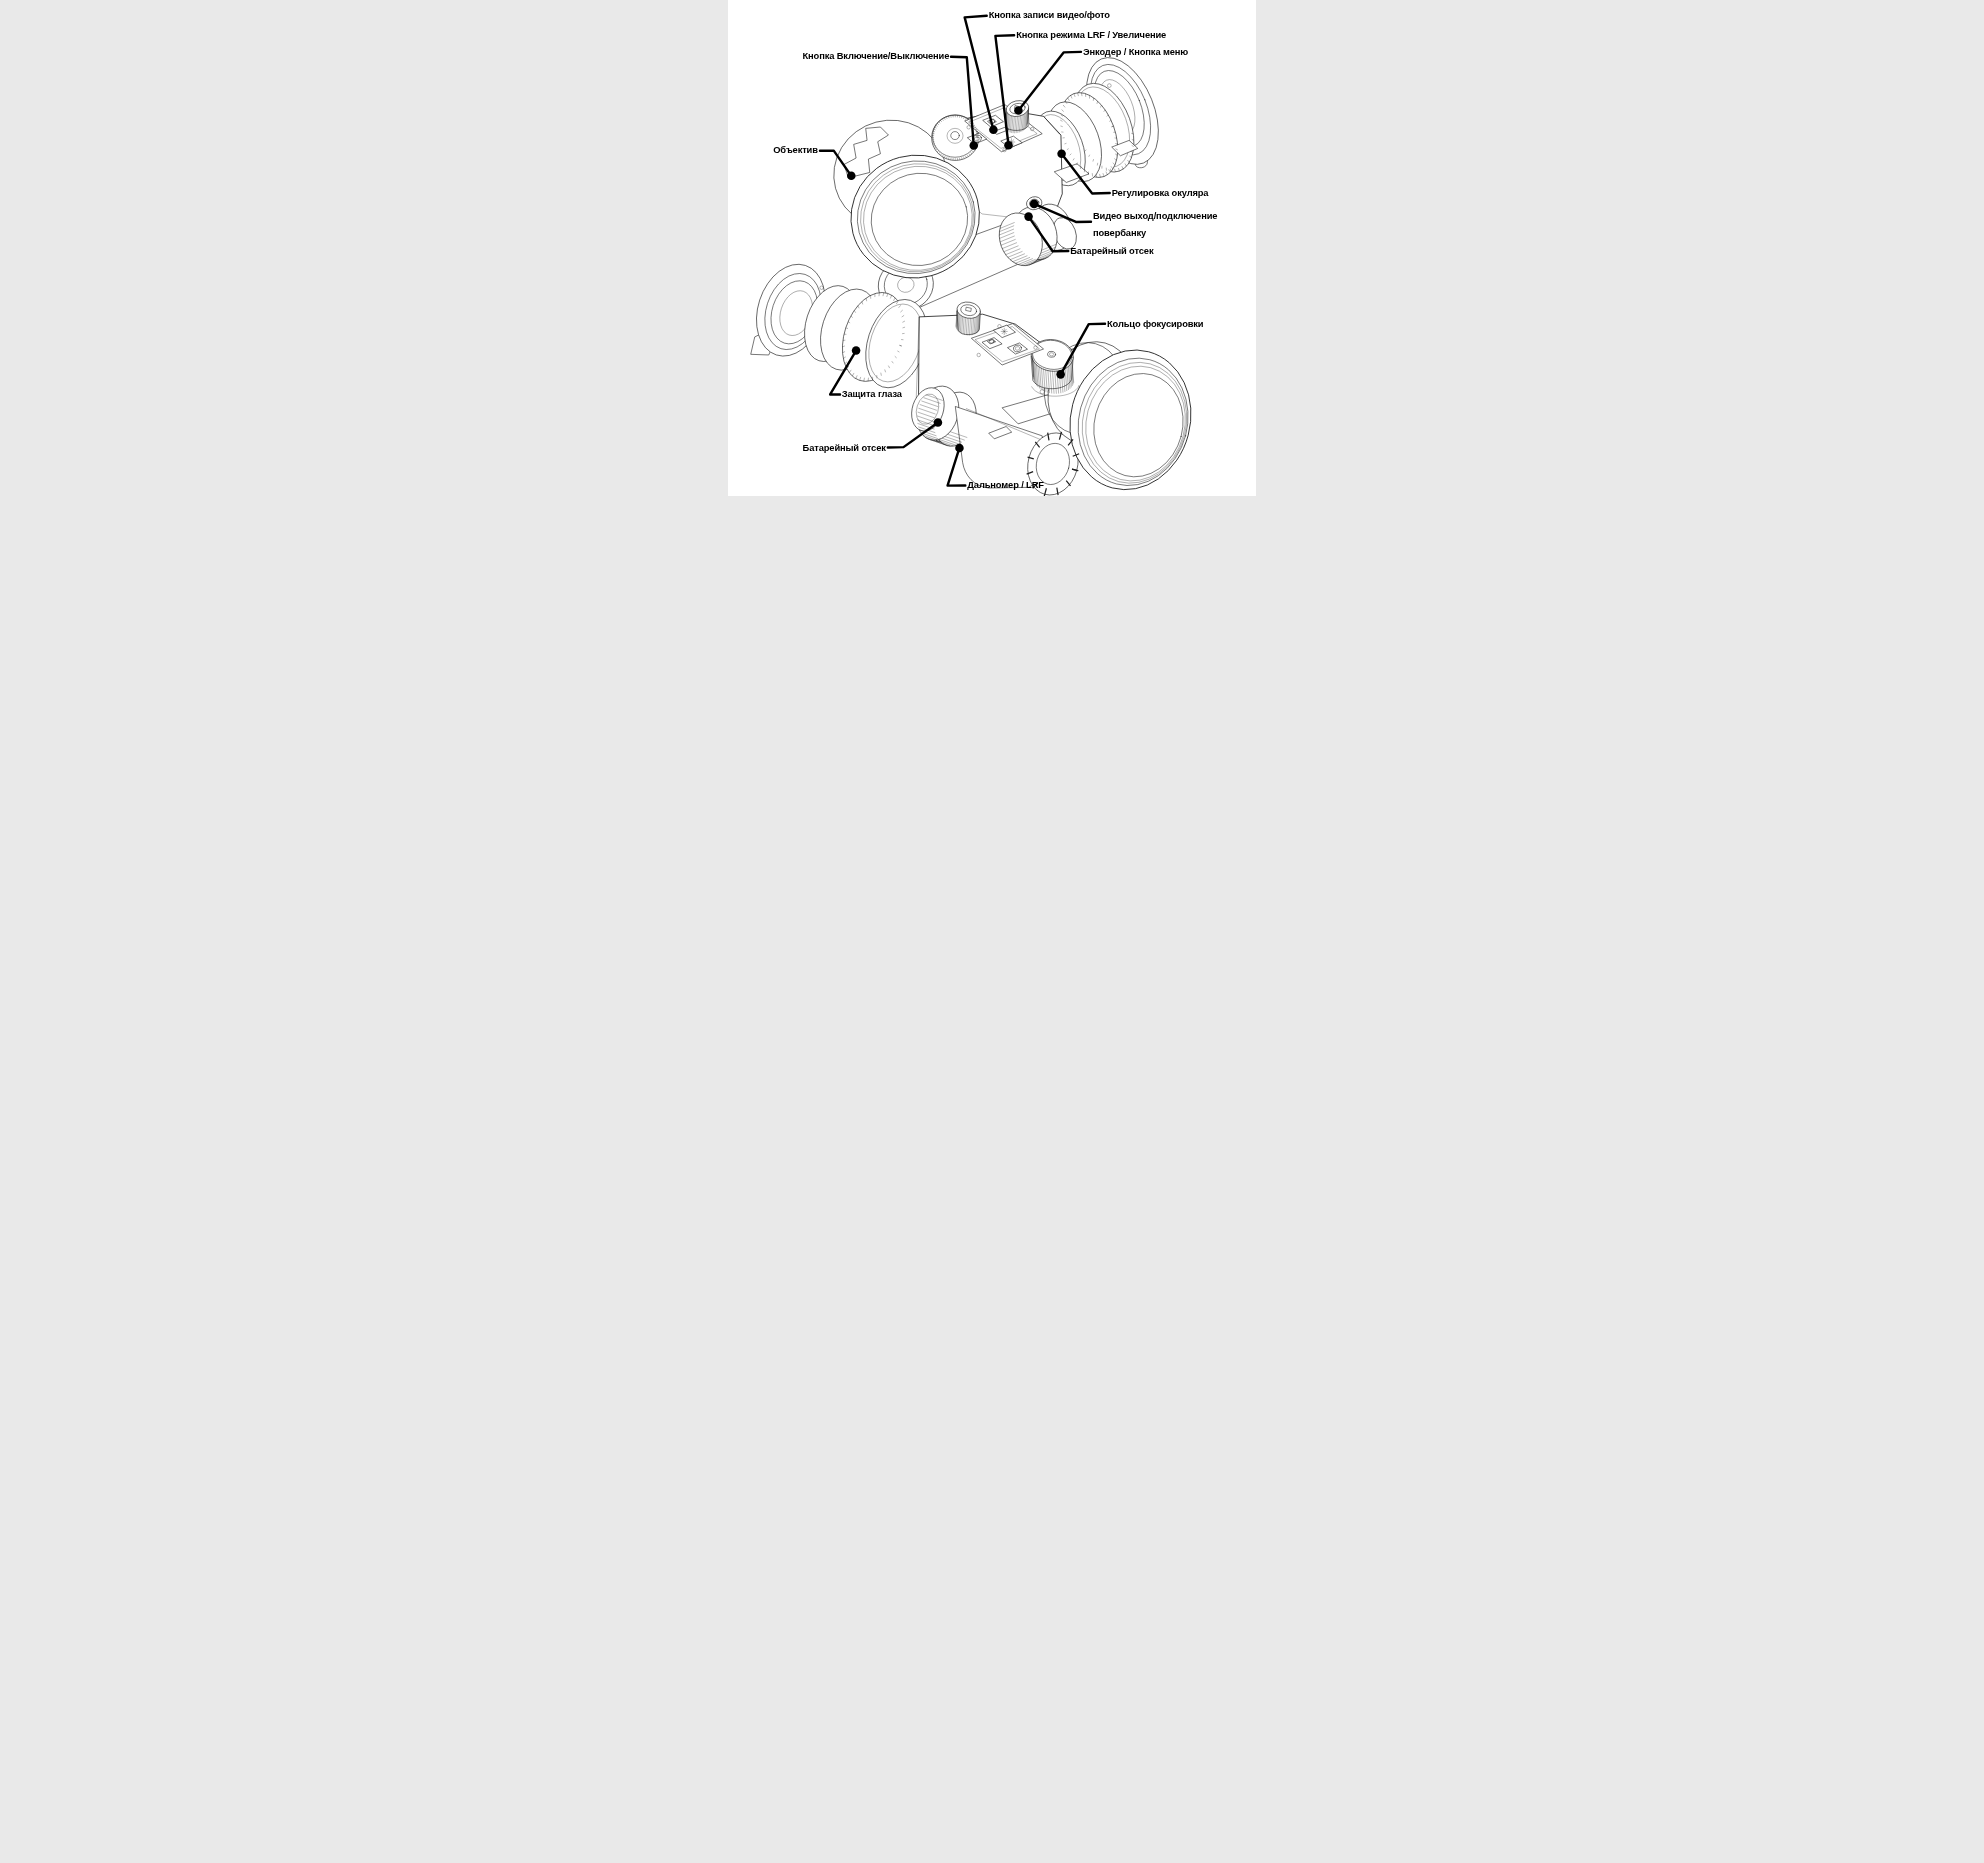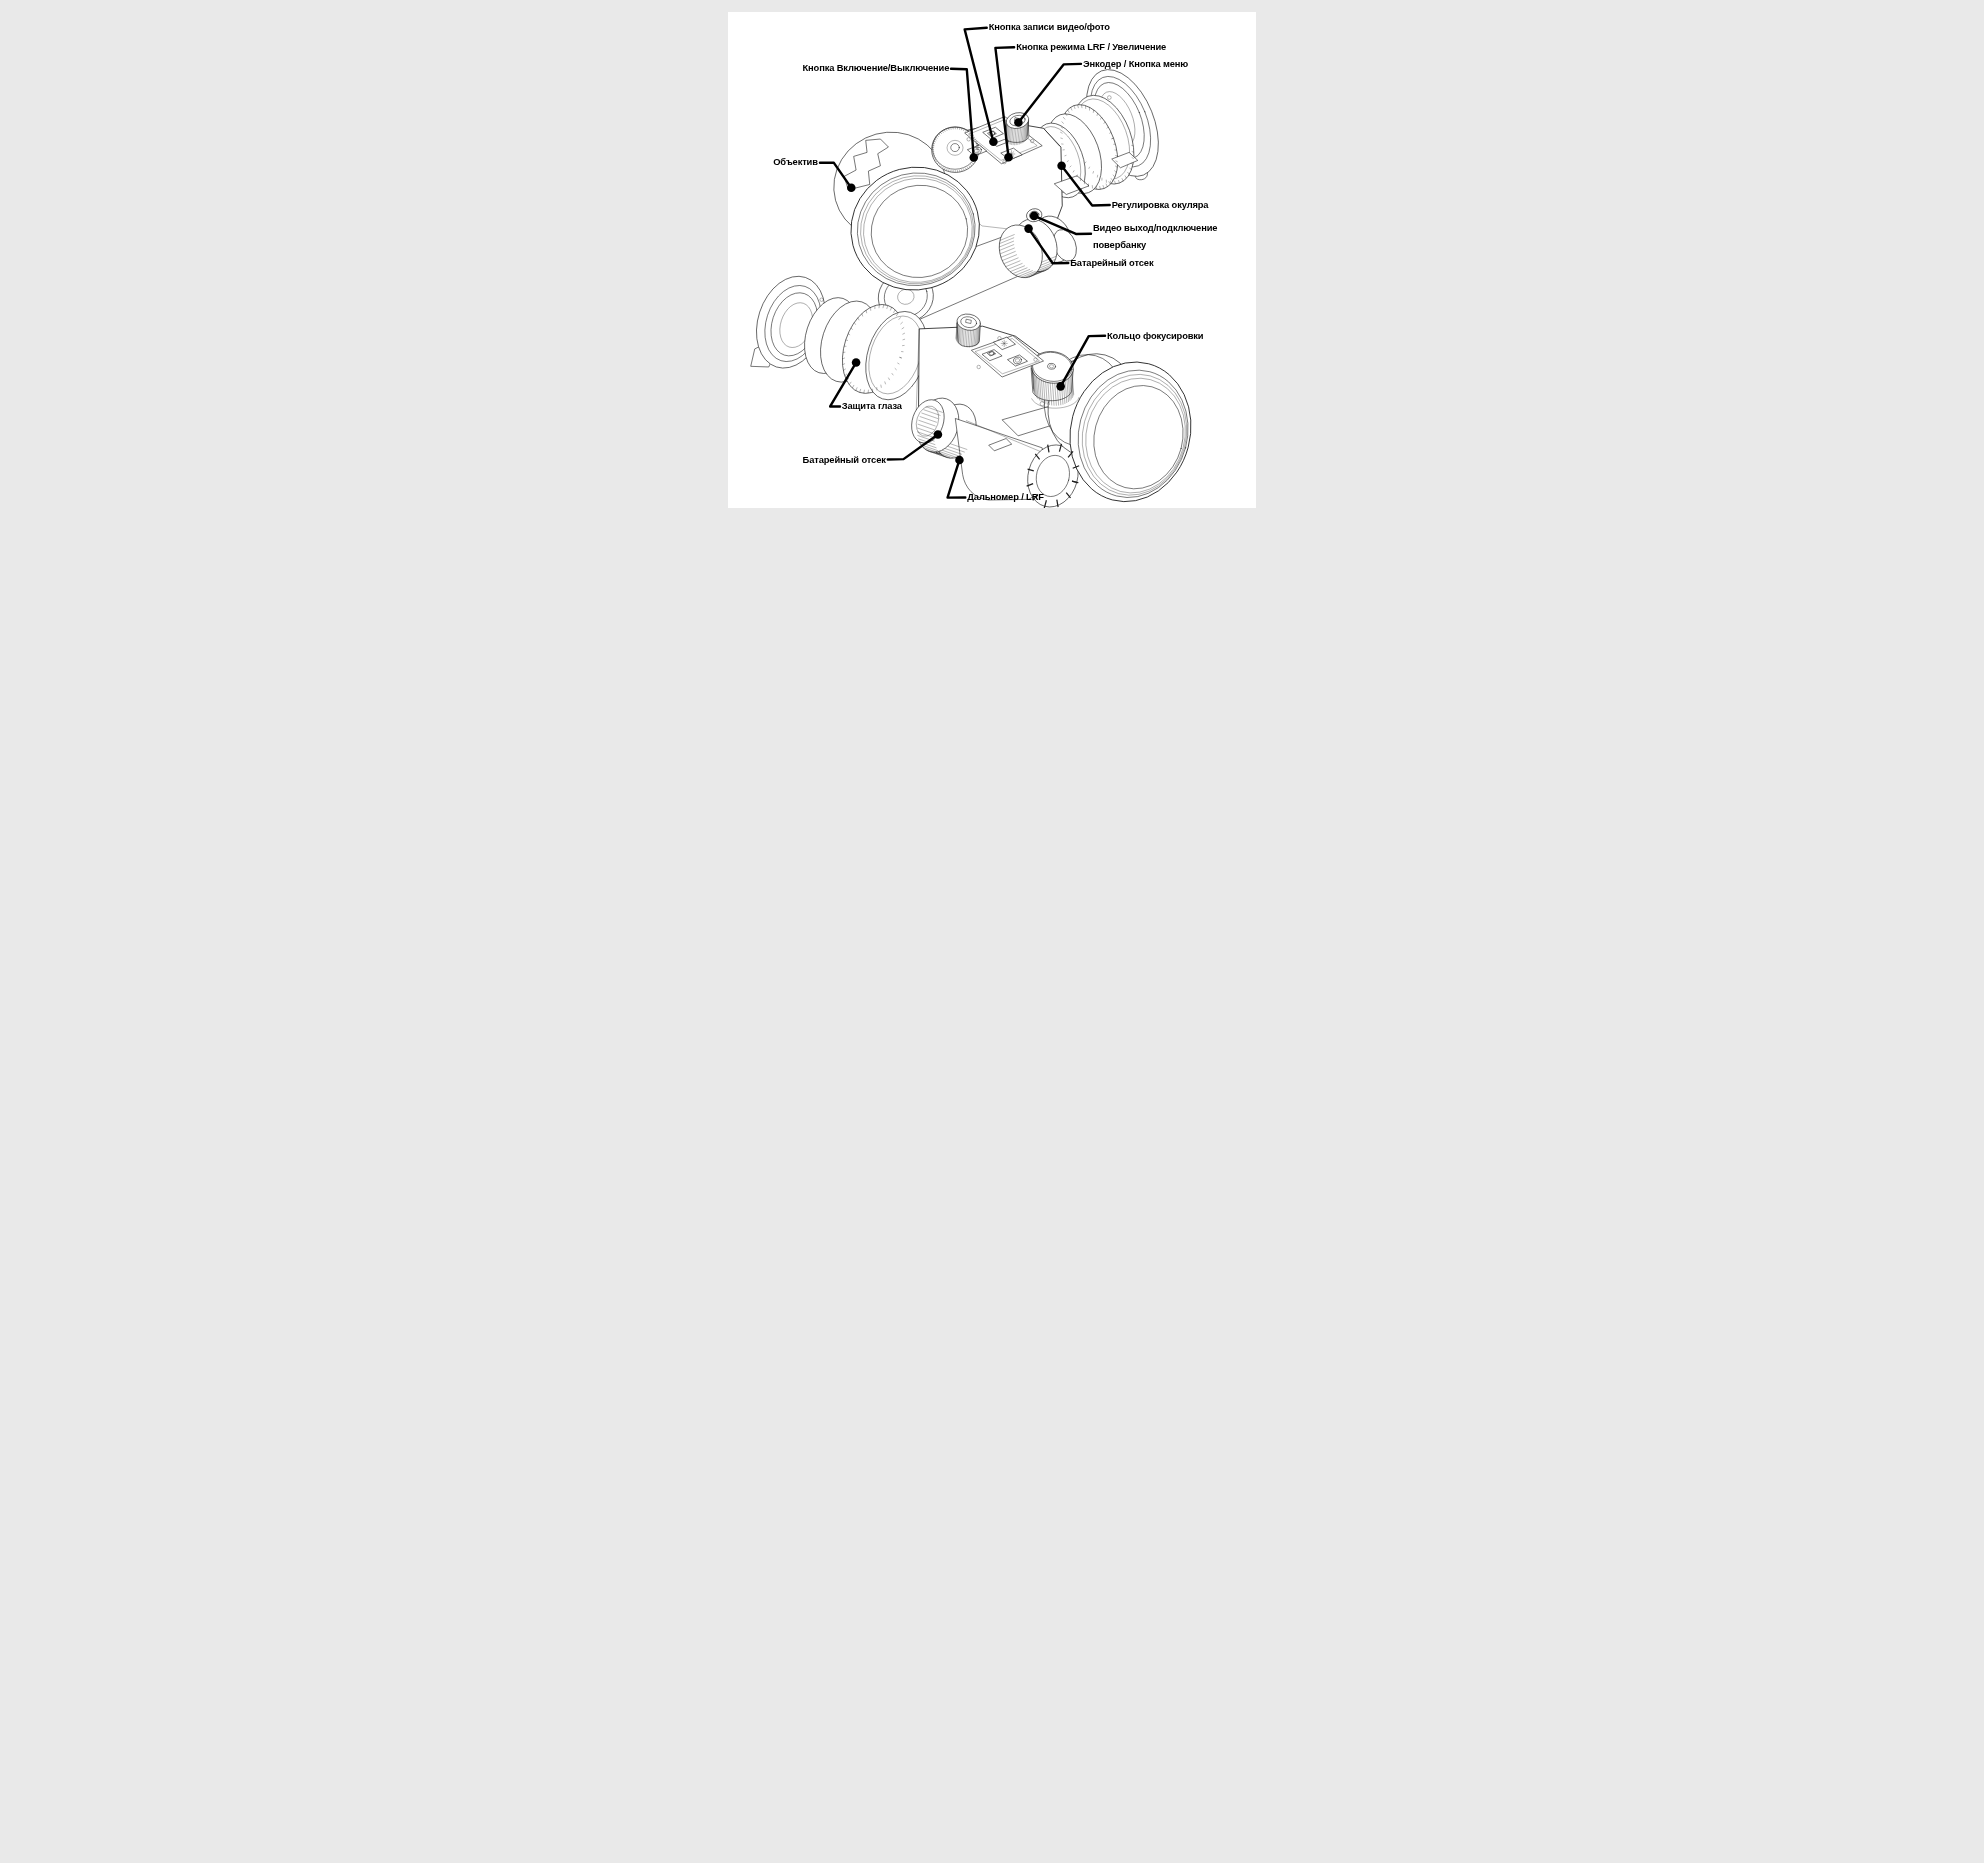--- a/index.html
+++ b/index.html
@@ -1,19 +1,19 @@
 <!DOCTYPE html>
 <html style="font-size:8px"><head>
 <meta charset="utf-8">
 <style>
   html,body{margin:0;padding:0;background:#e9e9e9;}
   .page{
     width:100%;
     max-width:528px;
-    margin:12px auto;
+    margin:0 auto;
     background:#ffffff;
     font-family:"Liberation Sans", sans-serif;
   }
   svg{display:block;width:100%;height:auto;}
   .art{stroke:#1c1c1c;fill:none;stroke-width:4;stroke-linejoin:round;stroke-linecap:round;}
   .artw{stroke:#1c1c1c;fill:#ffffff;stroke-width:4.5;stroke-linejoin:round;}
   .thin{stroke:#2a2a2a;fill:none;stroke-width:2.6;}
   .sil{stroke:#161616;fill:#ffffff;stroke-width:6;stroke-linejoin:round;}
   .tick{stroke:#1c1c1c;stroke-width:2.4;}
   .tickw{stroke:#1c1c1c;stroke-width:9;}

